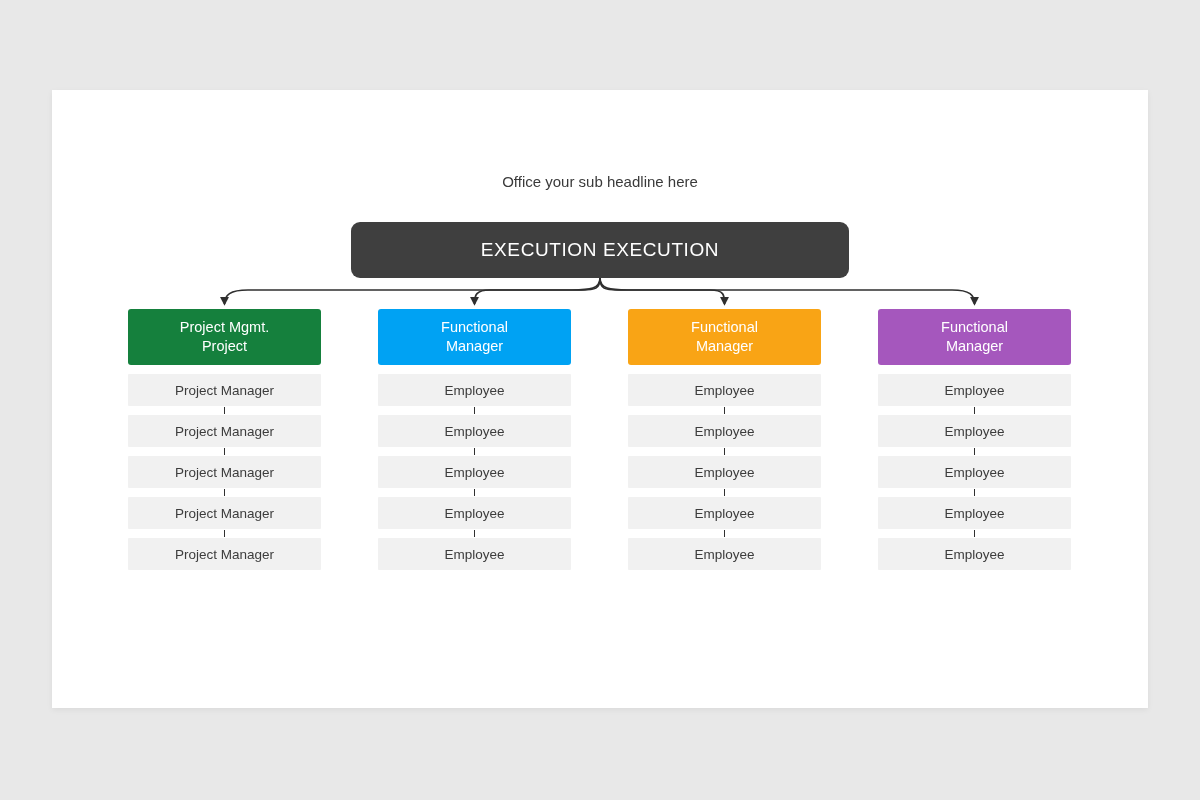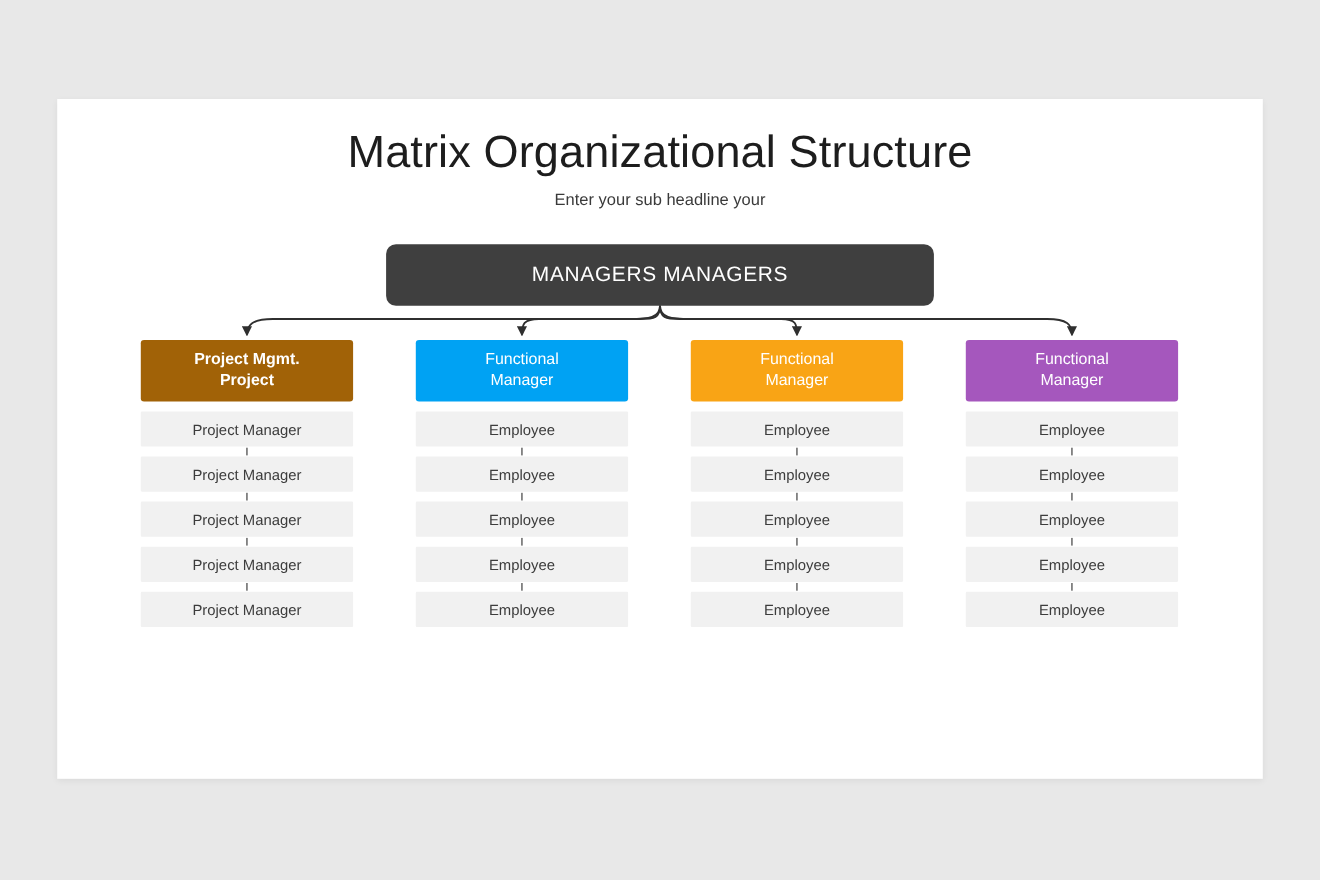--- a/index.html
+++ b/index.html
@@ -136,43 +136,42 @@
     height: 7px;
     margin-left: -0.8px;
     background: #2f2f2f;
   }
 </style>
 </head>
 <body style="background: rgb(232, 232, 232);">
 
 <div id="slide" style="background: rgb(255, 255, 255);">
 
-  <div id="title">Matrix Organizational Structure</div>
-  <div id="subtitle">Enter your sub headline your</div>
+  <div id="subtitle">Office your sub headline here</div>
 
   <div id="root-node" style="background: rgb(63, 63, 63);">
-    <span class="root-label" style="color: rgb(255, 255, 255);">MANAGERS MANAGERS</span>
+    <span class="root-label" style="color: rgb(255, 255, 255);">EXECUTION EXECUTION</span>
   </div>
 
   <svg id="connectors" viewBox="0 0 1096 618" xmlns="http://www.w3.org/2000/svg">
     <defs>
       <marker id="arrow" viewBox="0 0 10 10" refX="8" refY="5" markerWidth="5.5" markerHeight="5.5" orient="auto-start-reverse">
         <path d="M 0 0 L 10 5 L 0 10 z" fill="#2f2f2f"></path>
       </marker>
     </defs>
     <g fill="none" stroke="#2f2f2f" stroke-width="1.7">
       <path d="M 548 188 C 548 199 538 200 520 200 L 196 200 C 178 200 172.5 205 172.5 214" marker-end="url(#arrow)" stroke="#2f2f2f"></path>
       <path d="M 548 188 C 548 199 543 200 530 200 L 438 200 C 424 200 422.5 205 422.5 214" marker-end="url(#arrow)" stroke="#2f2f2f"></path>
       <path d="M 548 188 C 548 199 553 200 566 200 L 658 200 C 672 200 672.5 205 672.5 214" marker-end="url(#arrow)" stroke="#2f2f2f"></path>
       <path d="M 548 188 C 548 199 558 200 576 200 L 900 200 C 918 200 922.5 205 922.5 214" marker-end="url(#arrow)" stroke="#2f2f2f"></path>
     </g>
   </svg>
 
   <div class="column col-0">
-    <div class="col-head" style="background: #a16207; font-weight: bold;">
+    <div class="col-head" style="background: #15803d;">
       <span>
         <span>Project Mgmt.</span><br>
         <span>Project</span>
       </span>
     </div>
     <div class="col-rows">
       <div class="node-row" style="background: rgb(241, 241, 241); color: rgb(60, 60, 60);">Project Manager</div>
       <div class="row-gap"></div>
       <div class="node-row" style="background: rgb(241, 241, 241); color: rgb(60, 60, 60);">Project Manager</div>
       <div class="row-gap"></div>

